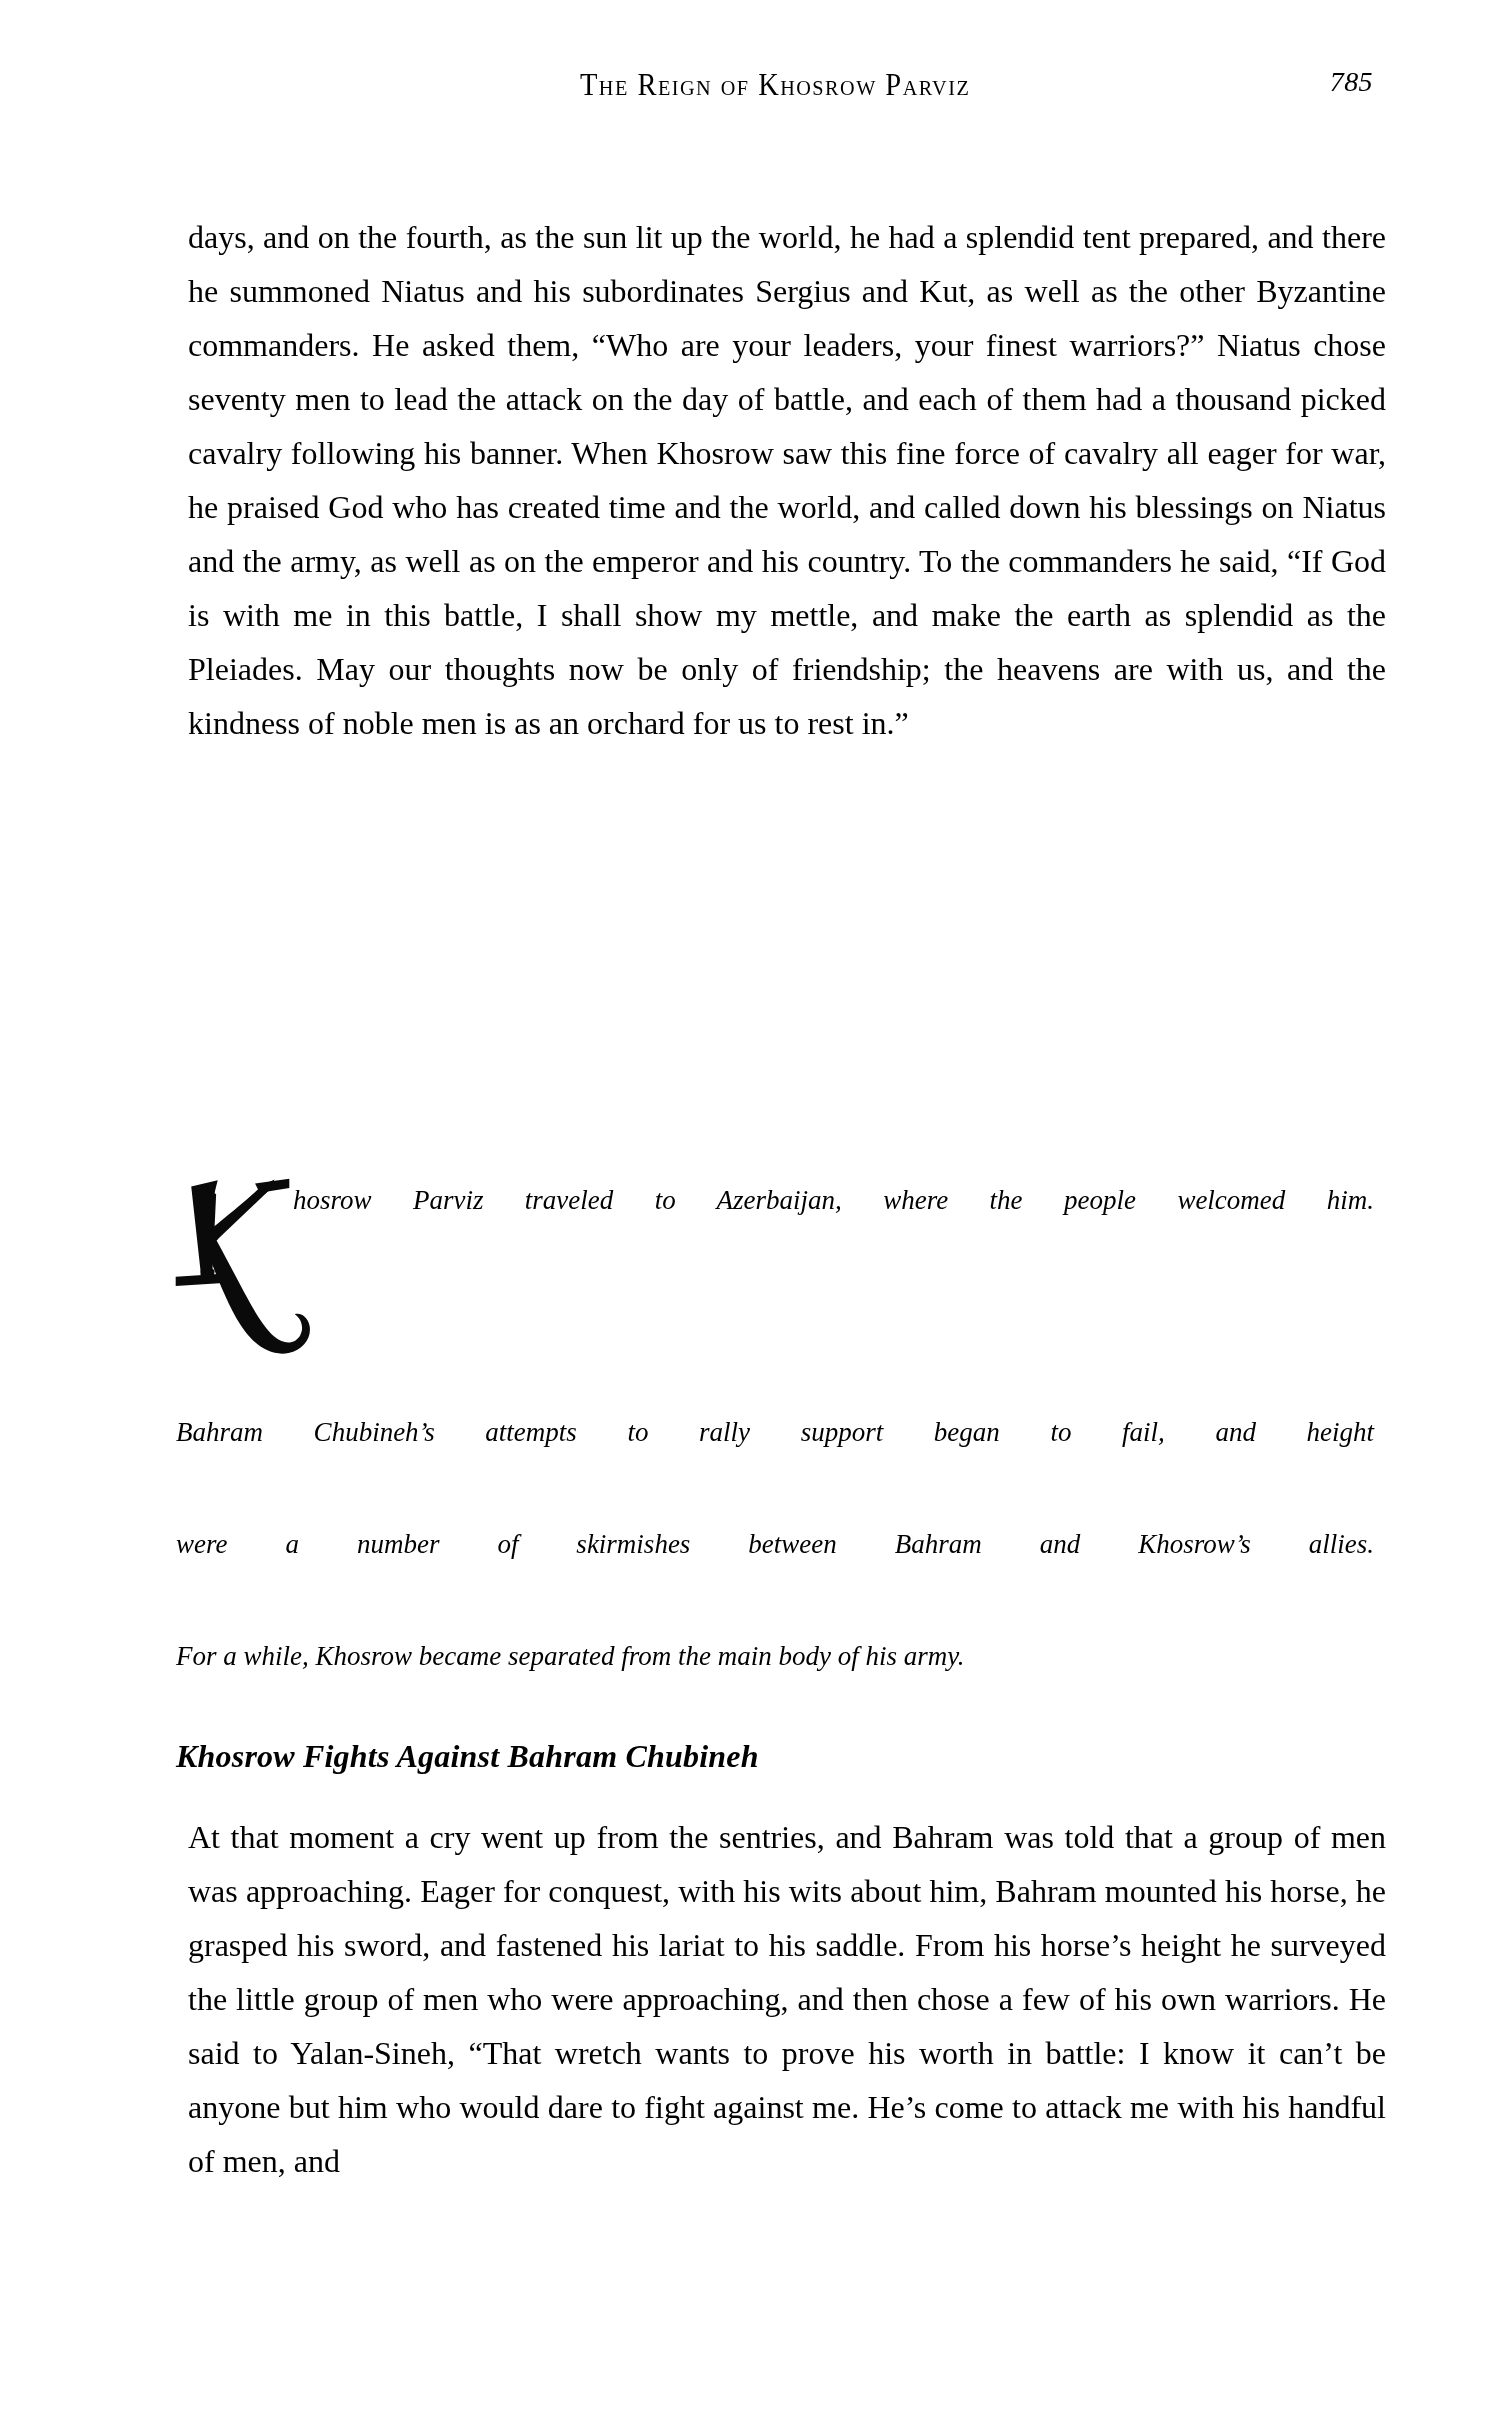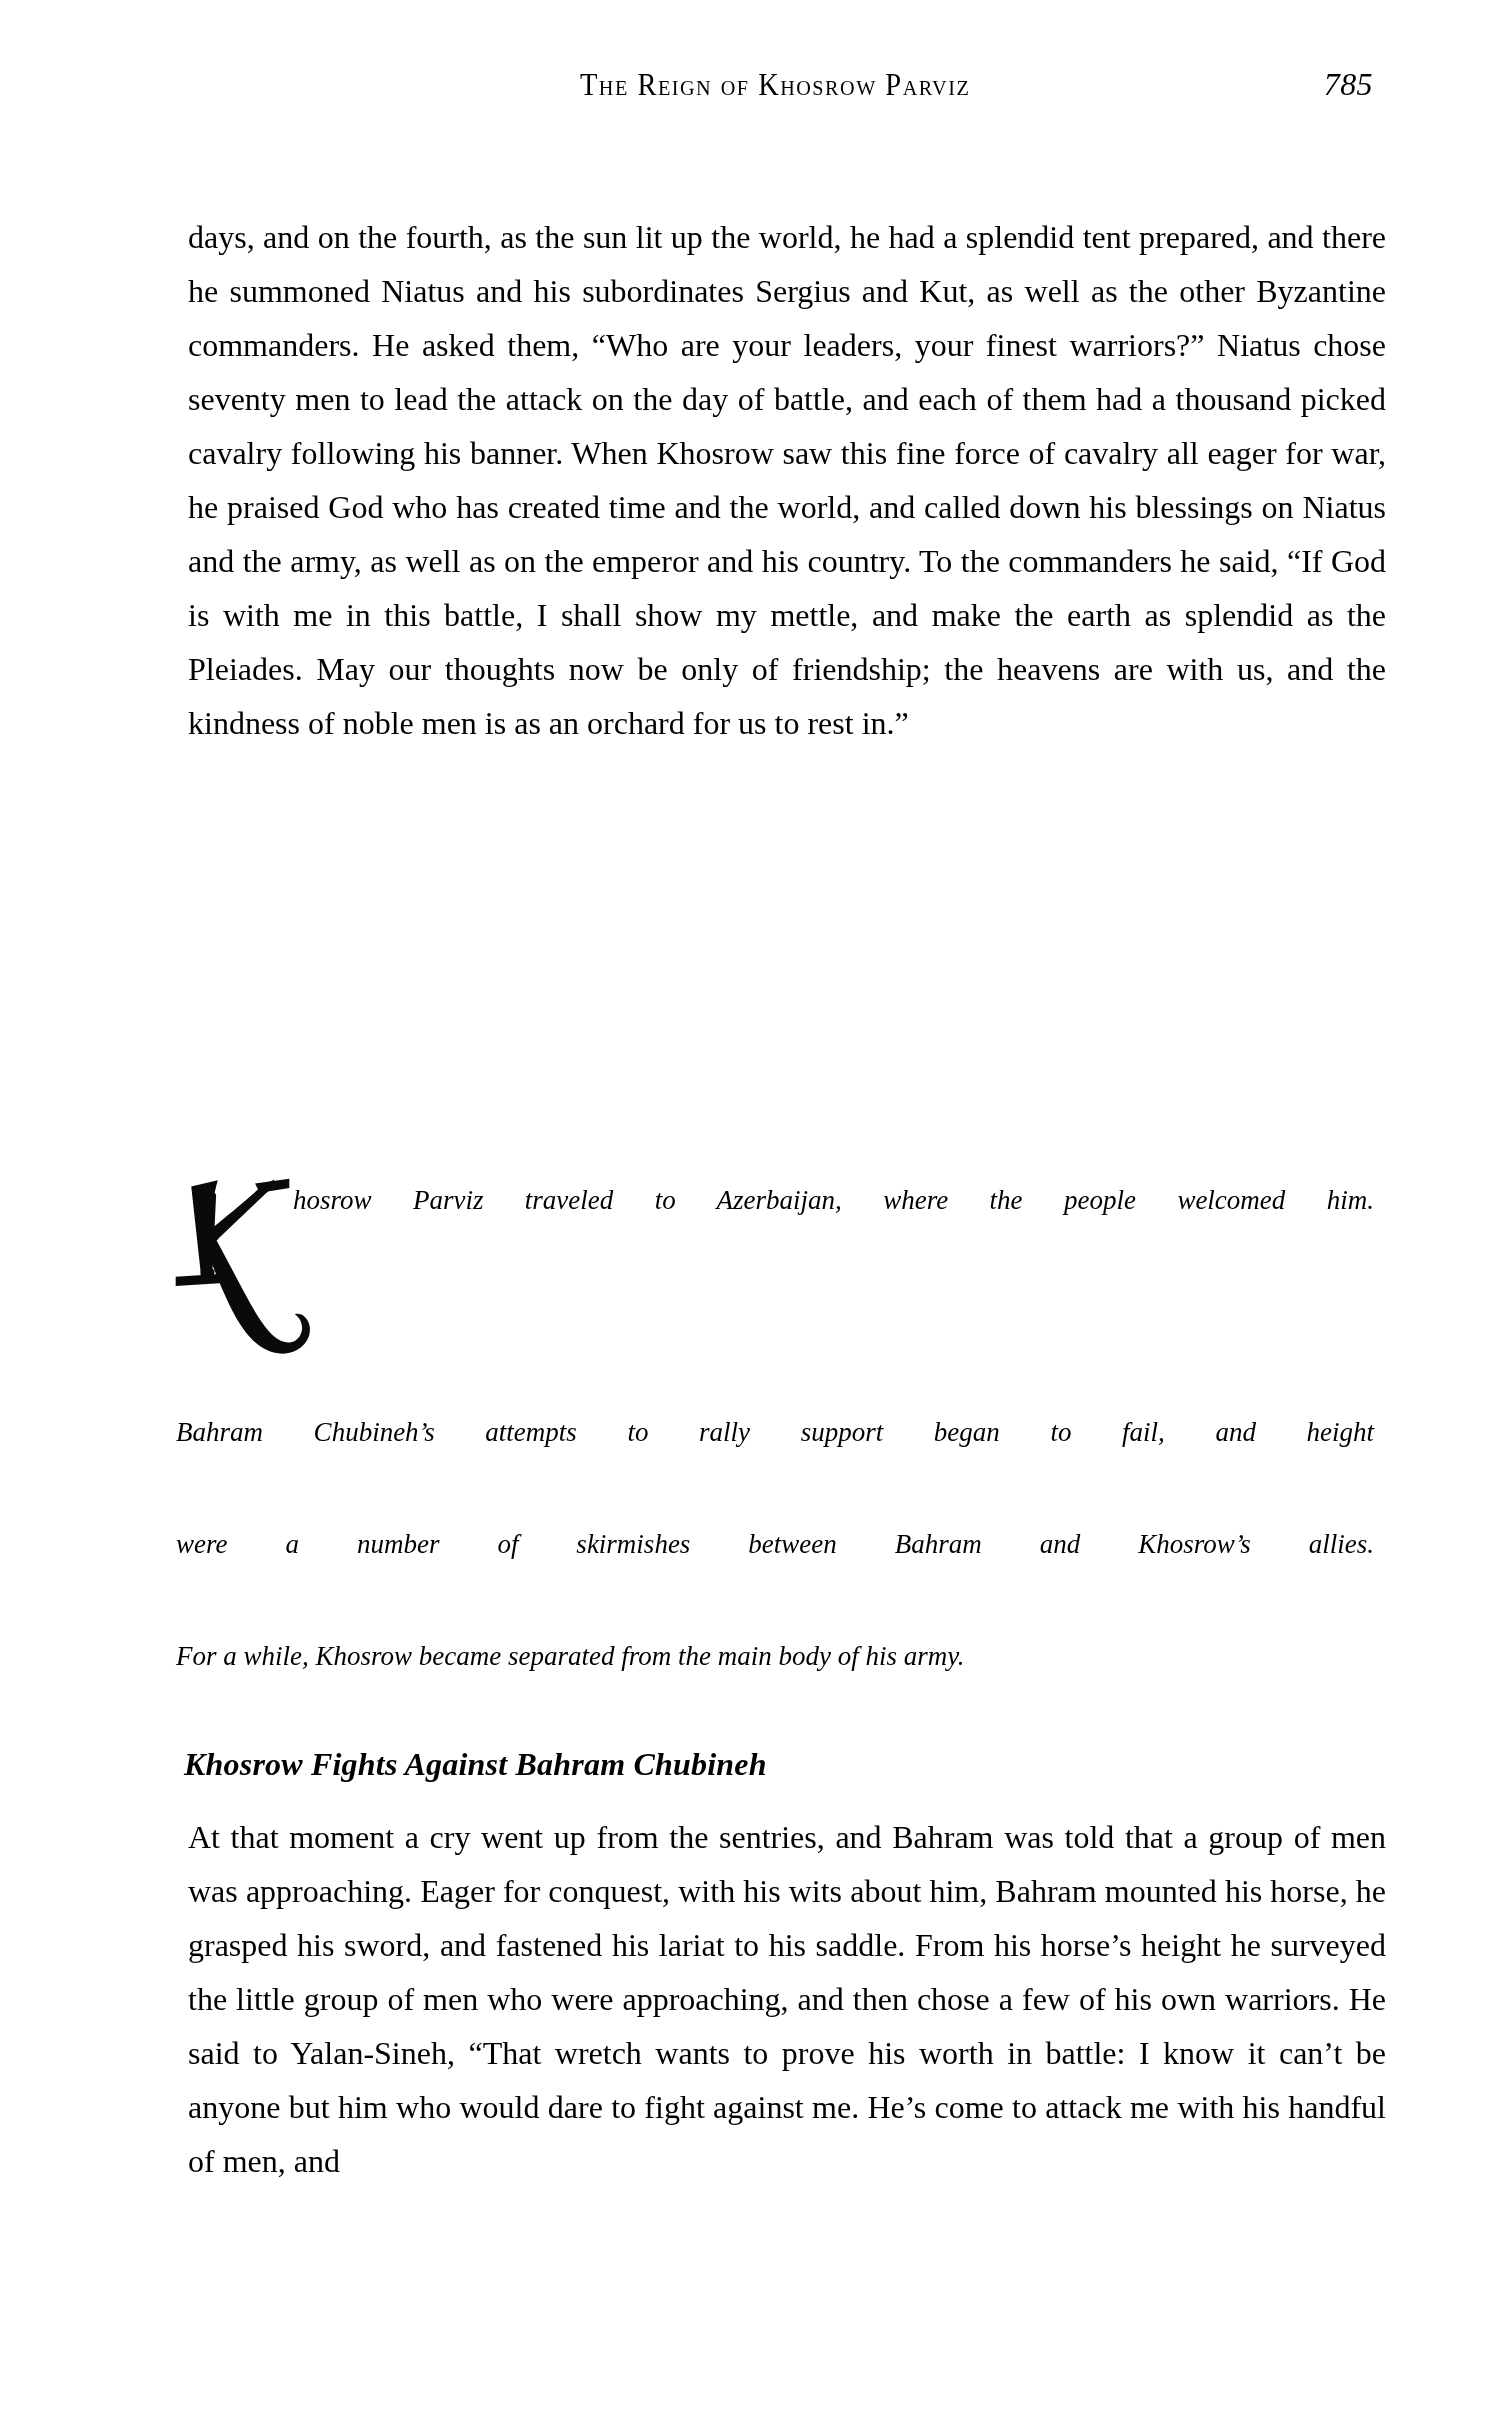--- a/index.html
+++ b/index.html
@@ -38,21 +38,21 @@
     font-weight: 400;
     white-space: nowrap;
     transform: scaleX(0.92);
     transform-origin: center;
   }
 
   .folio {
     position: absolute;
     right: 0;
     top: 66px;
-    font-size: 32px;
+    font-size: 28px;
     font-style: italic;
     font-weight: 400;
     letter-spacing: 0.4px;
   }
 
   
   .column {
     position: absolute;
     left: 176px;
     top: 0;
@@ -130,21 +130,21 @@
   
   .section-heading {
     position: absolute;
     left: 0;
     top: 1738px;
     width: 1198px;
     font-size: 32px;
     font-style: italic;
     font-weight: 700;
     letter-spacing: 0.2px;
-    margin: 8px;
+    margin: 0;
   }
 </style>
 </head>
 <body>
 
 <div class="page">
 
   <div class="running-head">
     <span class="running-head-title">The Reign of Khosrow Parviz</span>
   </div>

